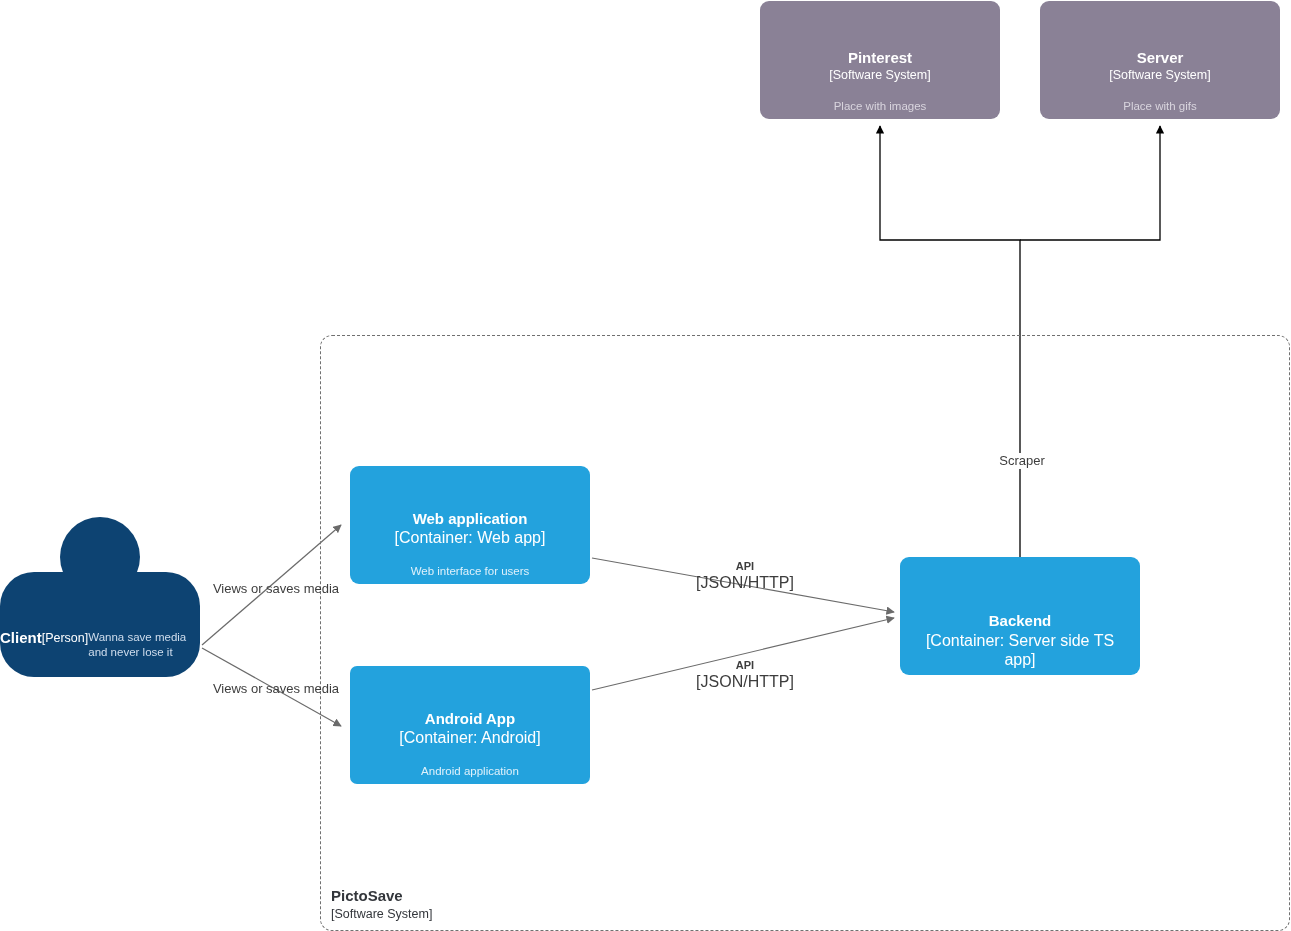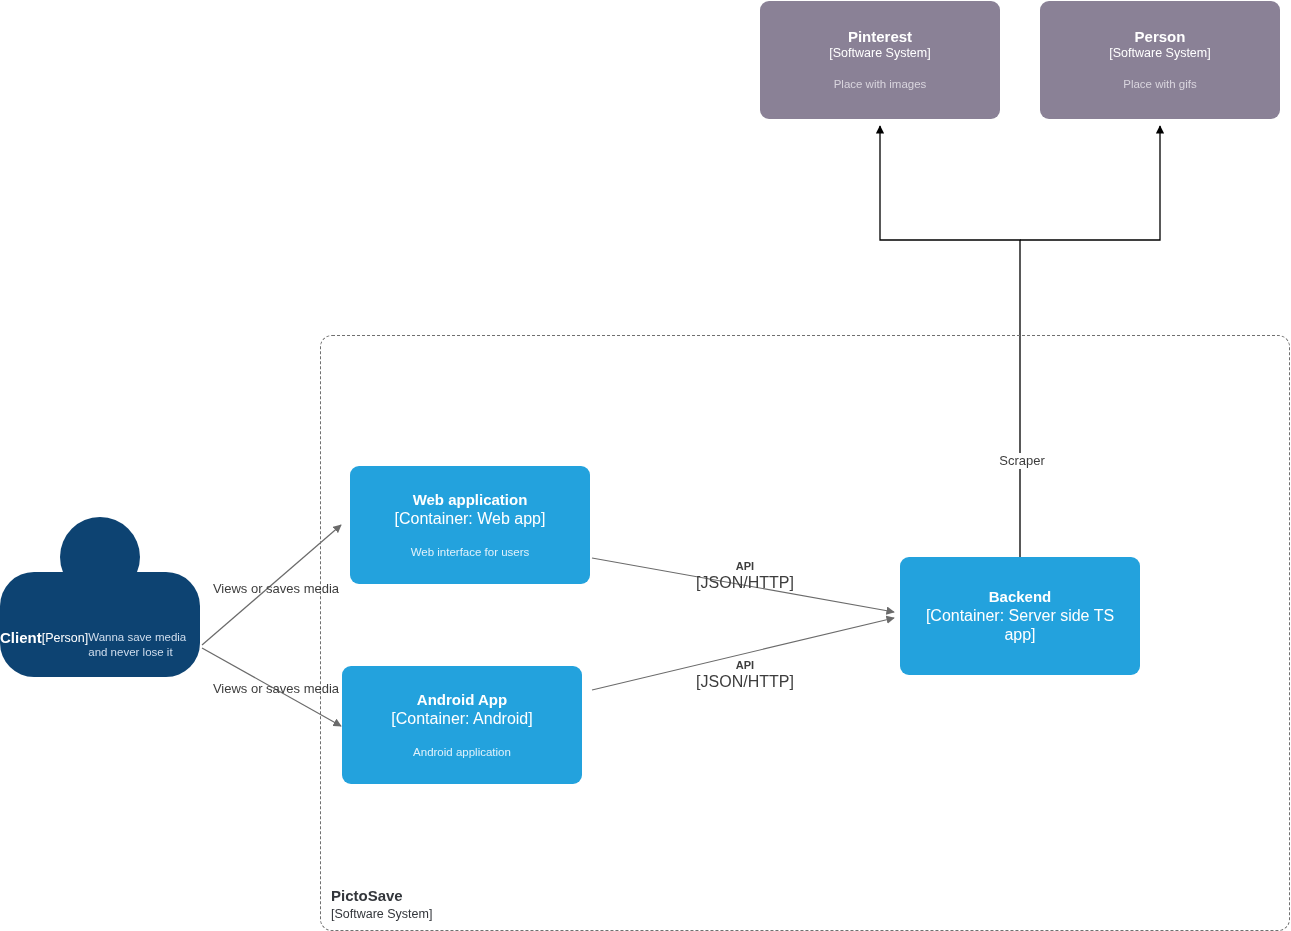--- a/index.html
+++ b/index.html
@@ -31,21 +31,21 @@
   
   .node {
     position: absolute;
     box-sizing: border-box;
     border-radius: 9px;
     text-align: center;
     color: #ffffff;
     display: flex;
     flex-direction: column;
     align-items: center;
-    justify-content: center;
+    justify-content: flex-end;
     padding: 6px 10px;
   }
   .node .title {
     font-weight: bold;
     line-height: 1.15;
   }
   .node .type {
     line-height: 1.2;
   }
   .node .desc {
@@ -192,21 +192,21 @@
     <path d="M 1020,240 L 1160,240 L 1160,126" fill="none" stroke="#000000" stroke-width="1.3" marker-end="url(#arrow-black)"></path>
   </svg>
 
   <div class="node sys" style="left:760px; top:1px;">
     <div class="title">Pinterest</div>
     <div class="type">[Software System]</div>
     <div class="desc">Place with images</div>
   </div>
 
   <div class="node sys" style="left:1040px; top:1px;">
-    <div class="title">Person</div>
+    <div class="title">Server</div>
     <div class="type">[Software System]</div>
     <div class="desc">Place with gifs</div>
   </div>
 
   <div class="boundary" style="left:320px; top:335px; width:970px; height:596px;"></div>
   <div class="boundary-label" style="left:331px; top:887px;">
     <div class="b-title">PictoSave</div>
     <div class="b-type">[Software System]</div>
   </div>
 
@@ -218,21 +218,21 @@
       <div class="desc">Wanna save media and never lose it</div>
     </div>
   </div>
 
   <div class="node container-node" style="left:350px; top:466px;">
     <div class="title">Web application</div>
     <div class="type">[Container: Web app]</div>
     <div class="desc">Web interface for users</div>
   </div>
 
-  <div class="node container-node" style="left:342px; top:666px;">
+  <div class="node container-node" style="left:350px; top:666px;border-radius:7px;">
     <div class="title">Android App</div>
     <div class="type">[Container: Android]</div>
     <div class="desc">Android application</div>
   </div>
 
   <div class="node container-node" style="left:900px; top:557px;">
     <div class="title">Backend</div>
     <div class="type">[Container: Server side TS app]</div>
   </div>
 

